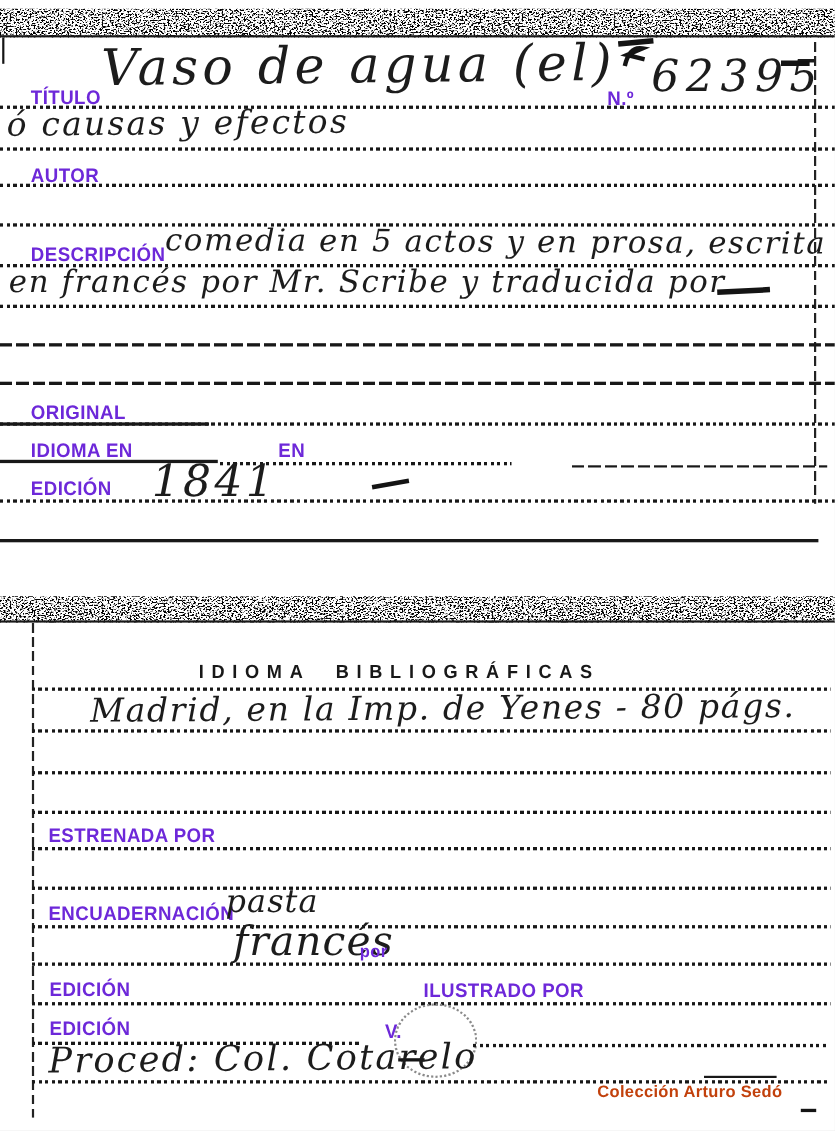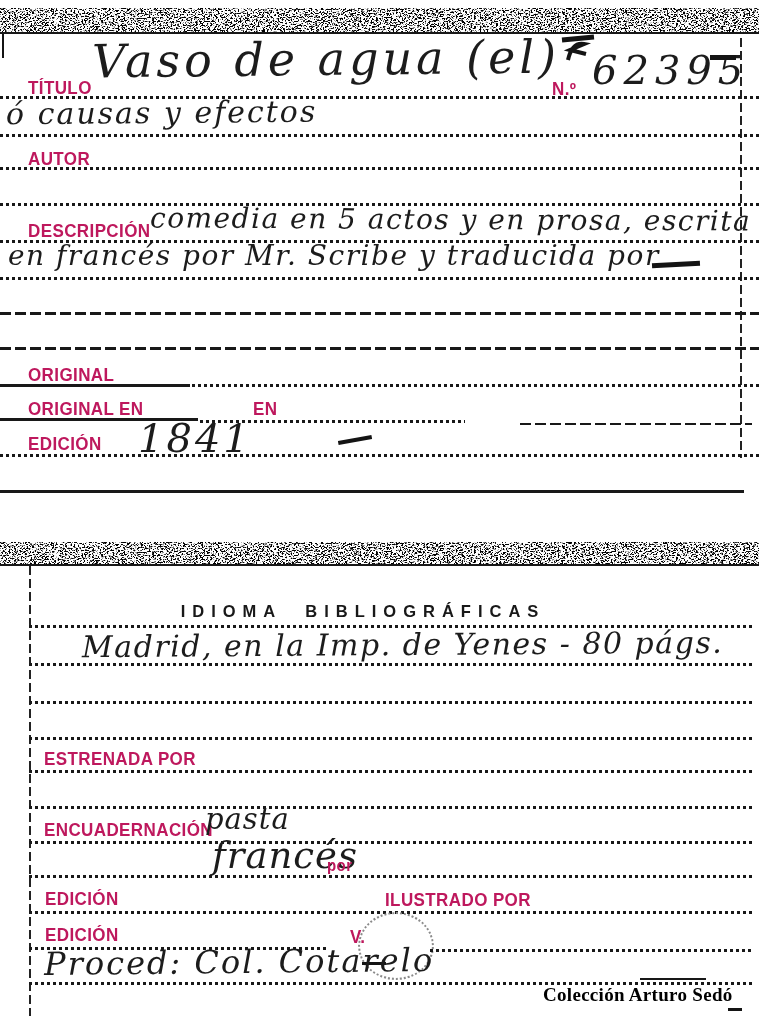--- a/index.html
+++ b/index.html
@@ -4,21 +4,21 @@
 <style>
   html,body{margin:0;padding:0;background:#e8e8e8;}
   .page{
     position:relative;width:759px;height:1028px;background:#ffffff;
     overflow:hidden;font-family:"Liberation Sans",sans-serif;color:#161616;
   }
   .abs{position:absolute;}
   
   .lbl{
     position:absolute;font-family:"Liberation Sans",sans-serif;font-weight:700;
-    font-size:17px;letter-spacing:.4px;color:#be185d;white-space:nowrap;
+    font-size:17px;letter-spacing:.4px;color:#6d28d9;white-space:nowrap;
     transform:scaleY(1.05);
   }
   .lbl-sm{font-size:15px;}
   
   .hand{
     position:absolute;font-family:"DejaVu Serif",serif;font-style:italic;
     color:#1c1c1c;white-space:nowrap;line-height:1;
   }
   
   .dots{position:absolute;height:3px;
@@ -31,22 +31,22 @@
   .band{position:absolute;left:0;}
   .stamp{
     position:absolute;border:2px dotted #8a8a8a;border-radius:50%;
   }
   .header-caps{
     position:absolute;font-family:"Liberation Sans",sans-serif;font-weight:700;
     font-size:16.5px;letter-spacing:7px;word-spacing:12px;white-space:nowrap;
     transform:translateX(-50%) scaleY(1.05);color:#181818;
   }
   .coleccion{
-    position:absolute;font-family:Liberation Serif, serif;font-weight:700;
-    font-size:19px;color:#000000;white-space:nowrap;letter-spacing:.3px;
+    position:absolute;font-family:Liberation Sans, sans-serif;font-weight:700;
+    font-size:15px;color:#c2410c;white-space:nowrap;letter-spacing:.3px;
   }
   .inkbar{position:absolute;background:#141414;}
 </style>
 </head>
 <body>
 
 <div class="page">
 
   <svg width="0" height="0" style="position:absolute">
     <defs>
@@ -88,21 +88,21 @@
   <div class="hand" style="left:8px;top:242px;font-size:28px;letter-spacing:1.5px">en francés por Mr. Scribe y traducida por</div>
   <div class="inkbar" style="left:652px;top:262px;width:48px;height:5px;transform:rotate(-3deg)"></div>
   <div class="dots" style="left:0;top:277px;width:759px"></div>
   <div class="dash" style="left:0;top:312px;width:759px"></div>
   <div class="dash" style="left:0;top:347px;width:759px"></div>
 
   <div class="lbl" style="left:28px;top:366px">ORIGINAL</div>
   <div class="dots" style="left:0;top:384px;width:759px"></div>
   <div class="solid" style="left:0;top:384px;width:190px;height:3px"></div>
 
-  <div class="lbl" style="left:28px;top:400px">ORIGINAL EN</div>
+  <div class="lbl" style="left:28px;top:400px">IDIOMA EN</div>
   <div class="solid" style="left:0;top:418px;width:198px;height:3px"></div>
   <div class="lbl" style="left:253px;top:400px">EN</div>
   <div class="dots" style="left:200px;top:420px;width:265px"></div>
   <div class="dash" style="left:520px;top:423px;width:232px;height:2px"></div>
 
   <div class="lbl" style="left:28px;top:435px">EDICIÓN</div>
   <div class="hand" style="left:138px;top:418px;font-size:40px;letter-spacing:3px">1841</div>
   <div class="inkbar" style="left:338px;top:438px;width:34px;height:4px;transform:rotate(-10deg)"></div>
   <div class="dots" style="left:0;top:454px;width:759px"></div>
   <div class="solid" style="left:0;top:490px;width:744px;height:3px"></div>

